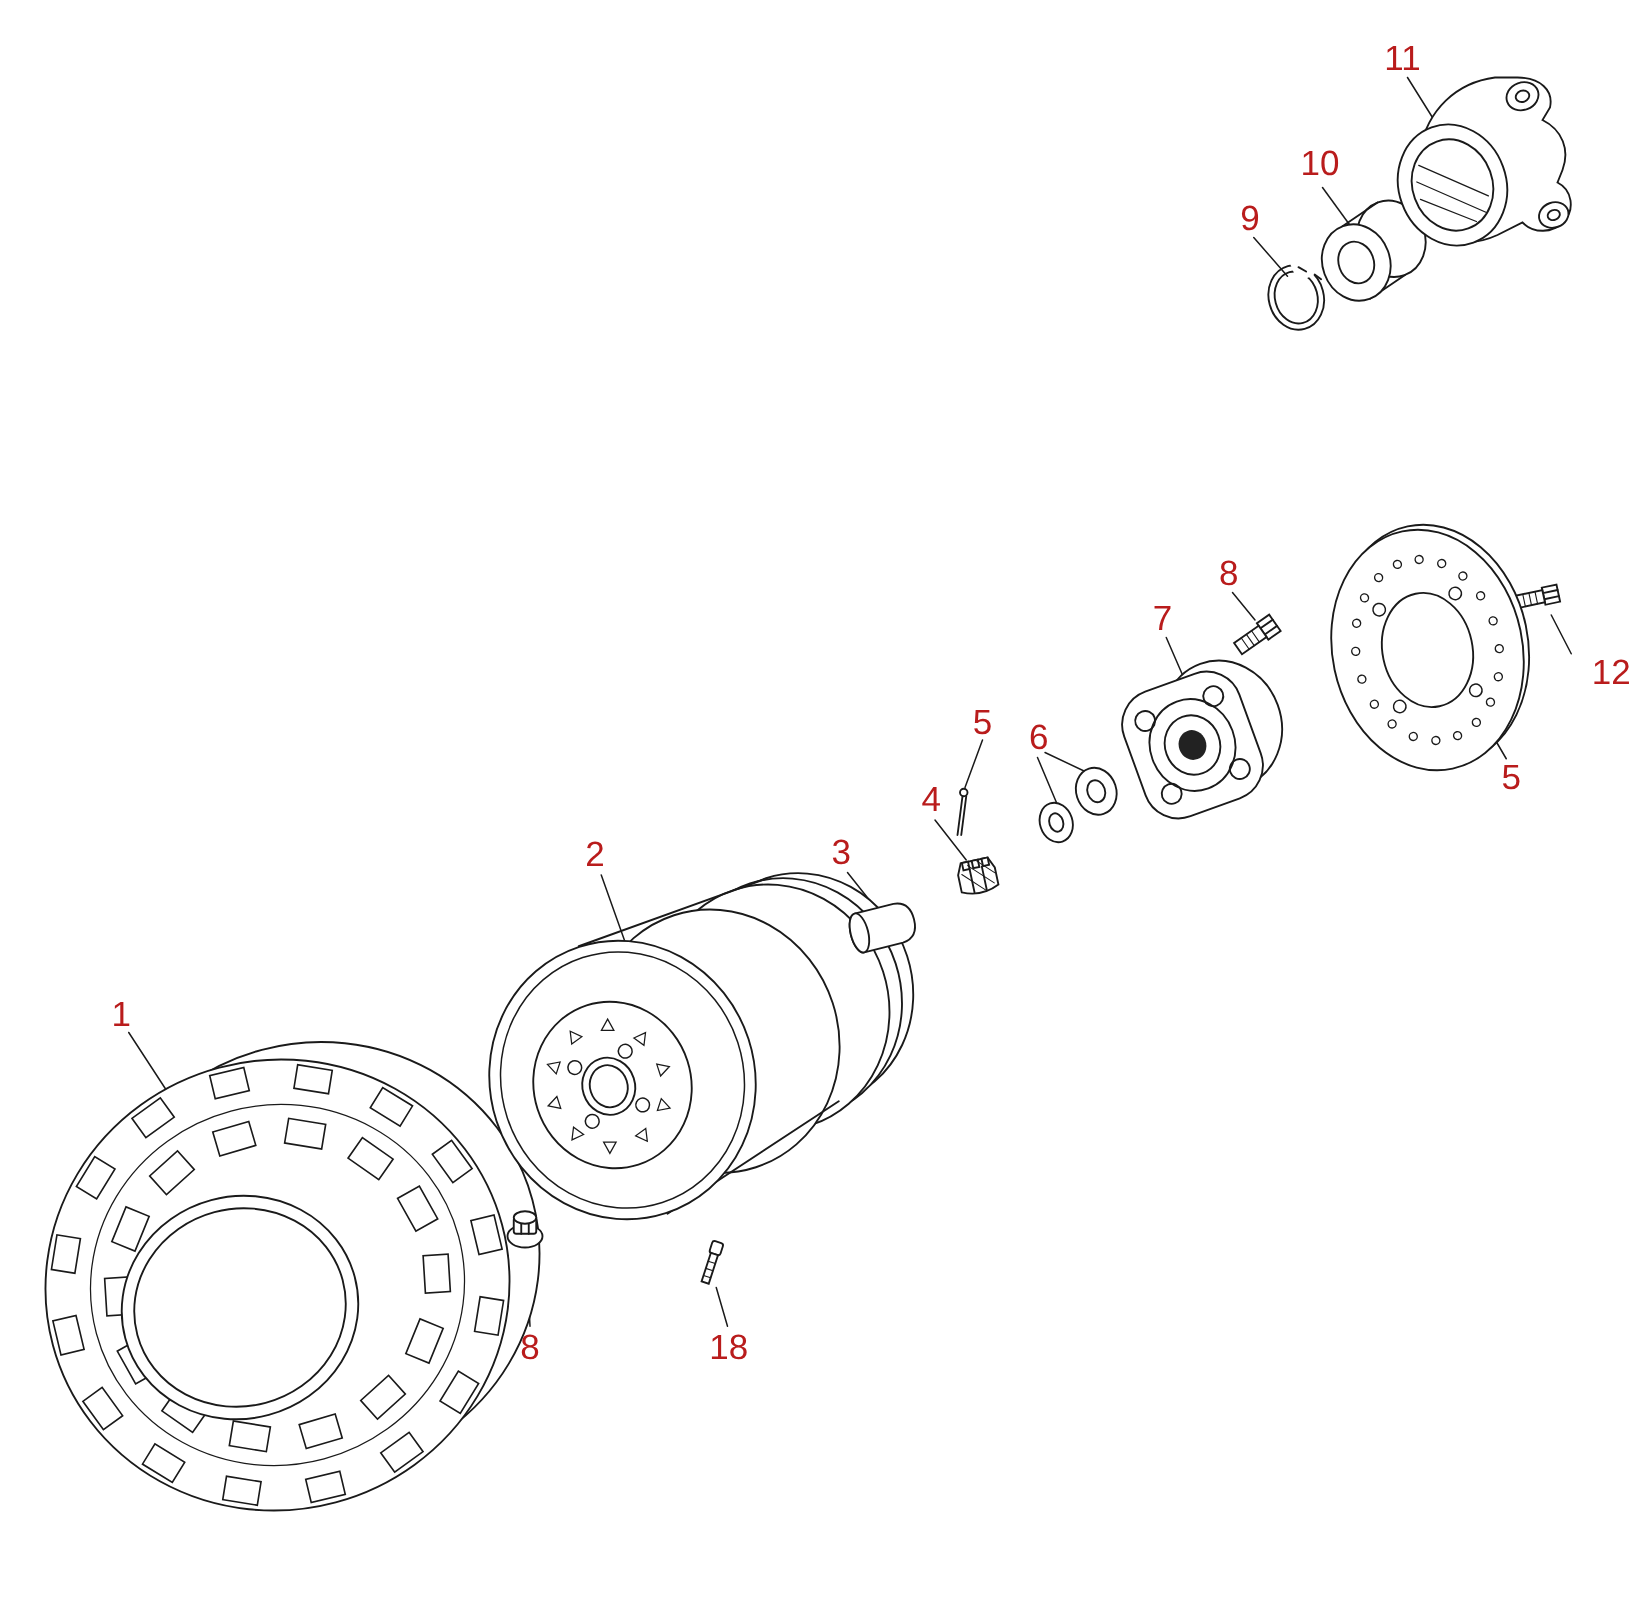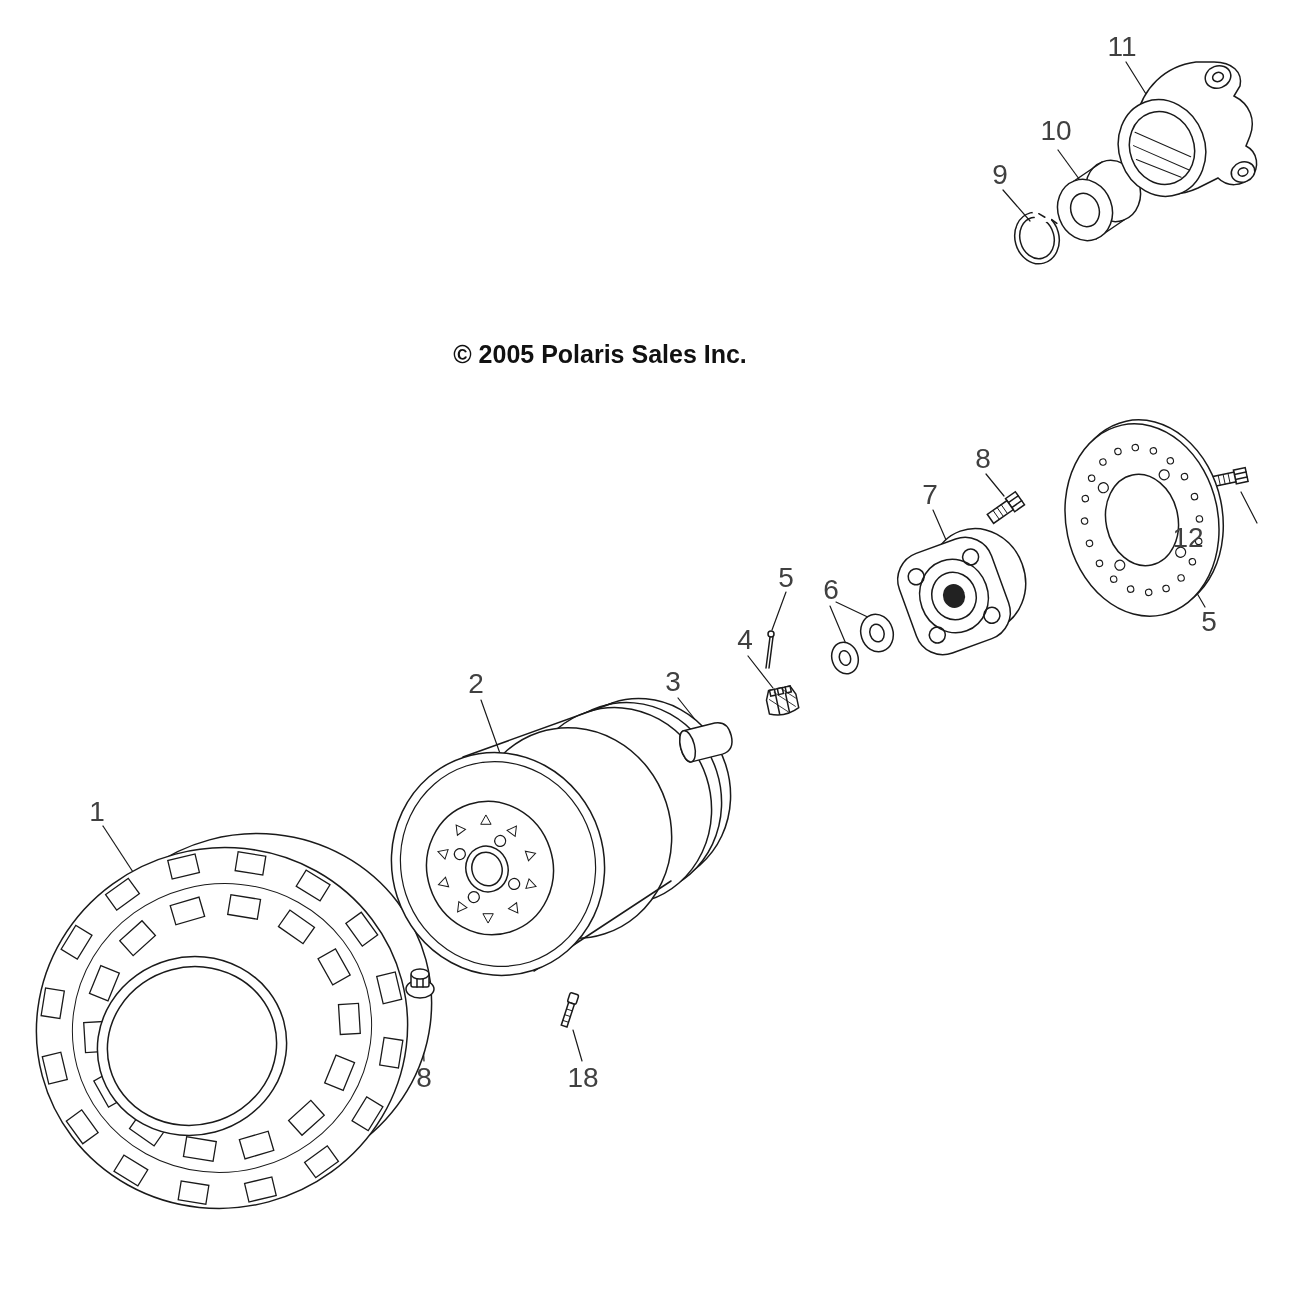--- a/index.html
+++ b/index.html
@@ -1,21 +1,21 @@
 <!DOCTYPE html>
 <html><head>
 <meta charset="utf-8">
 <style>
   *{margin:0;padding:0;box-sizing:border-box}
   html,body{background:#fff}
   .stage{position:relative;width:1309px;height:1291px;background:#fff;overflow:hidden;
          font-family:"Liberation Sans",sans-serif;color:#111}
   .stage svg{position:absolute;left:0;top:0}
   .callout{position:absolute;transform:translate(-50%,-50%);
-           font:28px "Liberation Sans",sans-serif;color:#404040;user-select:none}
+           font:28px "Liberation Sans",sans-serif;color:#b91c1c;user-select:none}
   .copyright{position:absolute;left:600px;top:340px;transform:translateX(-50%);
              font:bold 25px "Liberation Sans",sans-serif;color:#111;white-space:nowrap}
 </style>
 </head>
 <body>
 
 <div class="stage">
 
 <svg width="1309" height="1291" viewBox="0 0 1309 1291">
 <g stroke="#1a1a1a" stroke-width="1.5" fill="none" stroke-linecap="round">
@@ -264,31 +264,30 @@
     <ellipse cy="5" rx="14" ry="9"></ellipse>
     <rect x="-9" y="-10" width="18" height="13" rx="2"></rect>
     <line x1="-3" y1="-10" x2="-3" y2="3"></line>
     <line x1="3" y1="-10" x2="3" y2="3"></line>
     <ellipse cy="-10" rx="9" ry="5"></ellipse>
   </g>
 
 </g>
 </svg>
 
-<div class="copyright">© 2005 Polaris Sales Inc.</div>
 
 <div class="callout" style="left:97px;top:812px">1</div>
 <div class="callout" style="left:476px;top:684px">2</div>
 <div class="callout" style="left:673px;top:682px">3</div>
 <div class="callout" style="left:745px;top:640px">4</div>
 <div class="callout" style="left:786px;top:578px">5</div>
 <div class="callout" style="left:831px;top:590px">6</div>
 <div class="callout" style="left:930px;top:495px">7</div>
 <div class="callout" style="left:983px;top:459px">8</div>
 <div class="callout" style="left:1000px;top:175px">9</div>
 <div class="callout" style="left:1056px;top:131px">10</div>
 <div class="callout" style="left:1122px;top:47px">11</div>
-<div class="callout" style="left:1188px;top:538px">12</div>
+<div class="callout" style="left:1289px;top:538px">12</div>
 <div class="callout" style="left:1209px;top:622px">5</div>
 <div class="callout" style="left:583px;top:1078px">18</div>
 <div class="callout" style="left:424px;top:1078px">8</div>
 
 </div>
 
 </body></html>

